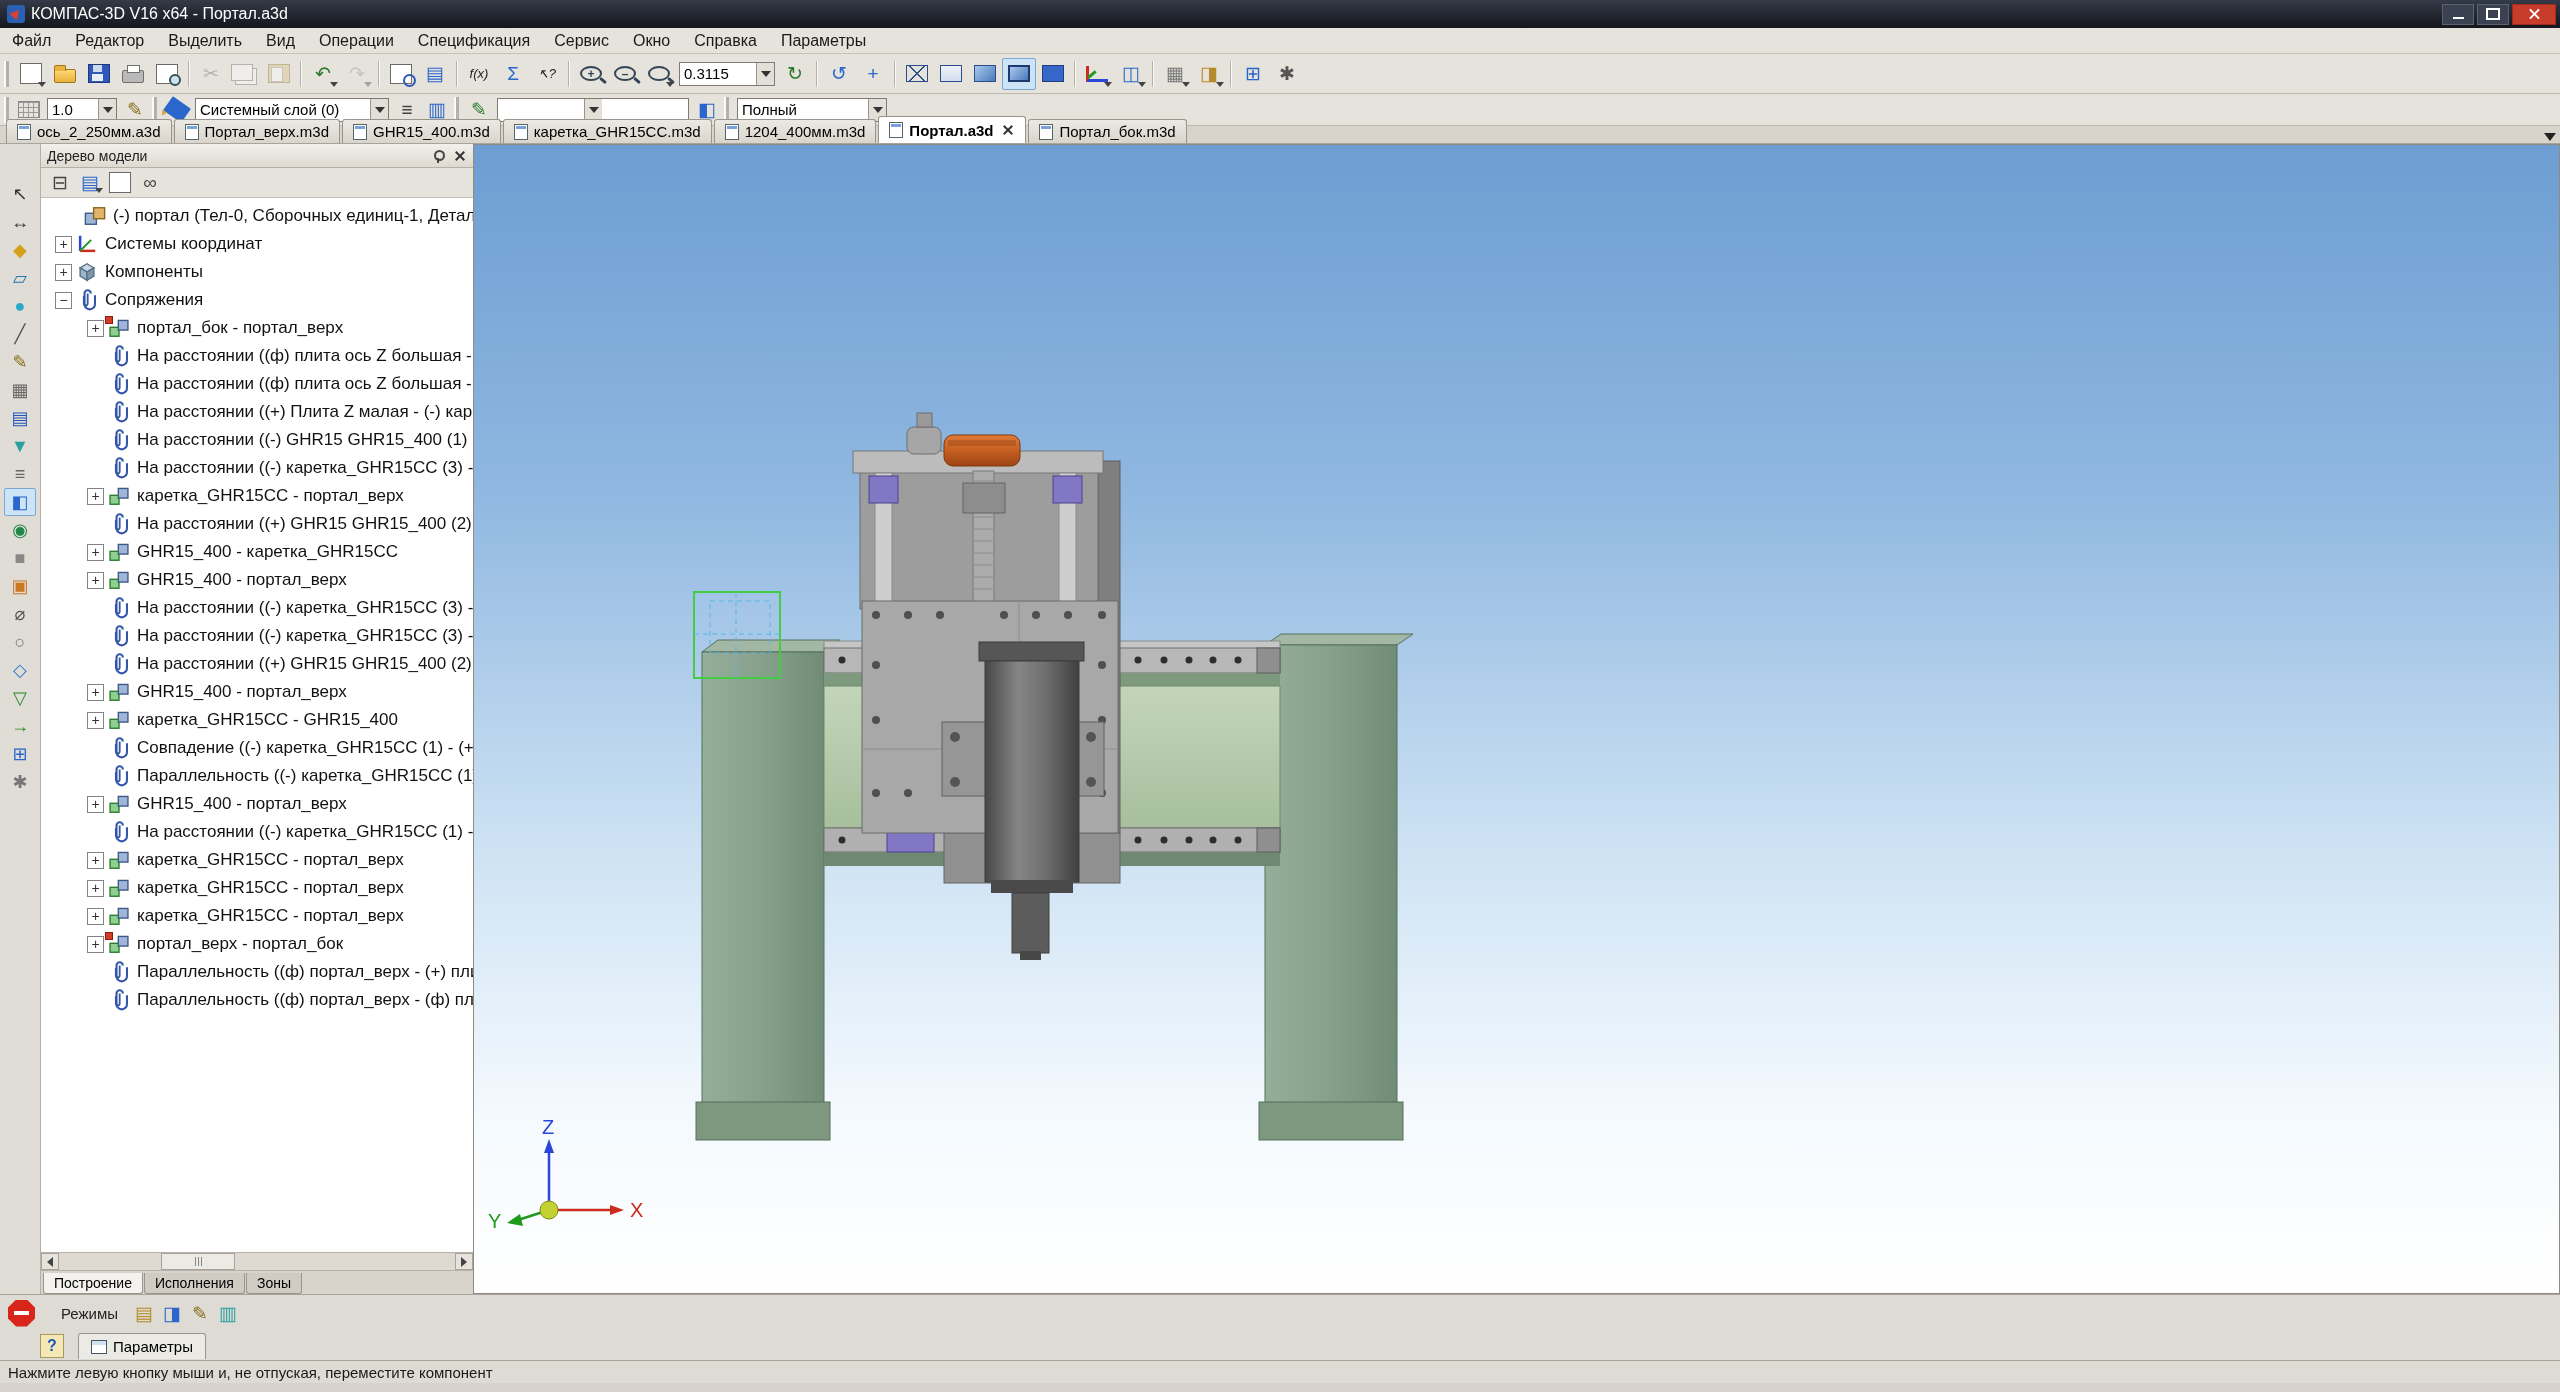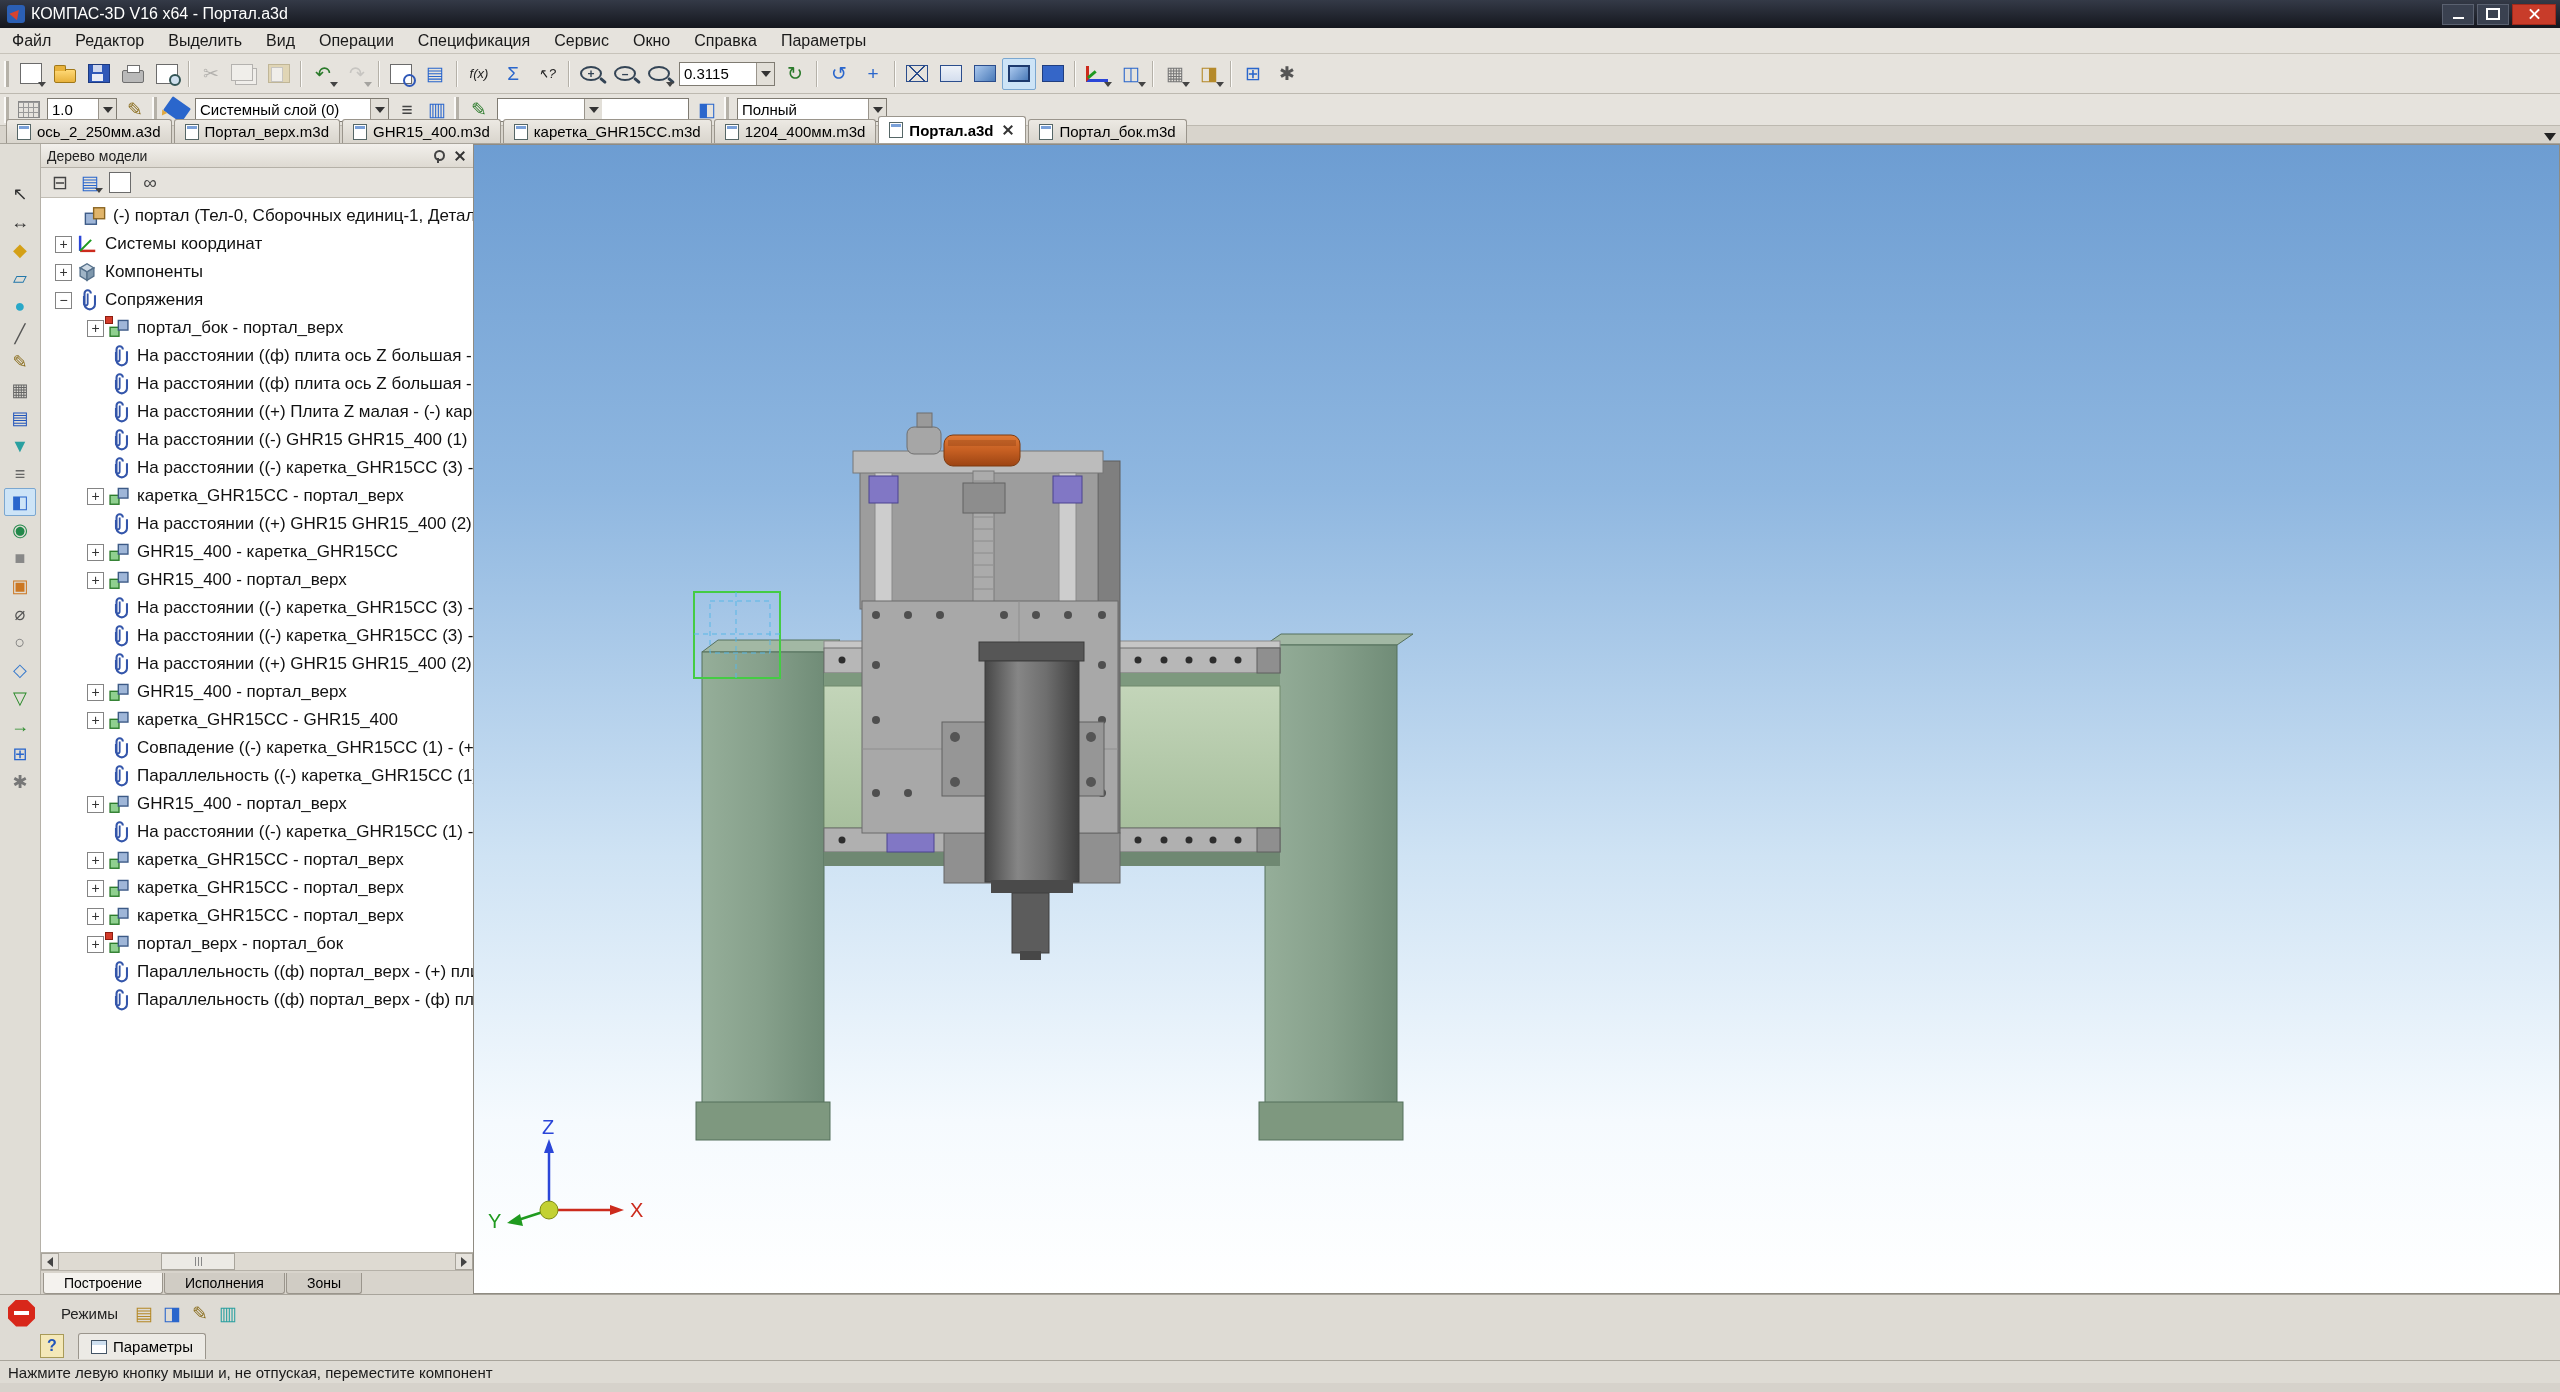--- a/index.html
+++ b/index.html
@@ -119,21 +119,21 @@
 .tlabel{font-size:17px;color:#111;overflow:hidden}
 #tree-hscroll{height:18px;background:#dedad2;border-top:1px solid #b5b1a8;position:relative;flex:none}
 .scroll-arrow{position:absolute;top:0;width:18px;height:17px;background:#e6e3dd;border:1px solid #a8a49b;display:flex;align-items:center;justify-content:center}
 .scroll-arrow.left{left:0}
 .scroll-arrow.right{right:0}
 .scroll-arrow .tri-l{width:0;height:0;border-top:5px solid transparent;border-bottom:5px solid transparent;border-right:6px solid #444}
 .scroll-arrow .tri-r{width:0;height:0;border-top:5px solid transparent;border-bottom:5px solid transparent;border-left:6px solid #444}
 .scroll-thumb{position:absolute;left:120px;top:0;width:74px;height:17px;background:#eceae5;border:1px solid #a8a49b;display:flex;align-items:center;justify-content:center;gap:2px}
 .scroll-thumb i{width:1px;height:9px;background:#888;display:block}
 #treetabs{height:24px;background:#d8d4cc;display:flex;align-items:flex-end;padding-left:2px;border-top:1px solid #b5b1a8;flex:none}
-.ttab{height:21px;padding:0 20px;font-size:14px;display:flex;align-items:center;border:1px solid #9a958c;border-top:none;background:#d0ccc4;margin-right:1px;border-radius:0 0 3px 3px}
+.ttab{height:21px;padding:0 10px;font-size:14px;display:flex;align-items:center;border:1px solid #9a958c;border-top:none;background:#d0ccc4;margin-right:1px;border-radius:0 0 3px 3px}
 .ttab.active{background:#f4f2ee}
 
 
 #viewport{flex:1 1 auto;position:relative;border:1px solid #8f8b82;border-left:none;background:linear-gradient(180deg,#6d9dd2 0%,#8fb7e0 30%,#cfe3f4 62%,#f5fafe 85%,#ffffff 100%);overflow:hidden}
 #model-svg{position:absolute;left:0;top:0}
 
 
 #bottompanel{height:66px;background:#dedbd4;border-top:1px solid #a8a49b;flex:none}
 .brow1{height:36px;display:flex;align-items:center;padding-left:8px}
 .stopbtn{width:27px;height:27px;background:#d8271a;clip-path:polygon(30% 0,70% 0,100% 30%,100% 70%,70% 100%,30% 100%,0 70%,0 30%);display:flex;align-items:center;justify-content:center;margin-right:26px;flex:none}

